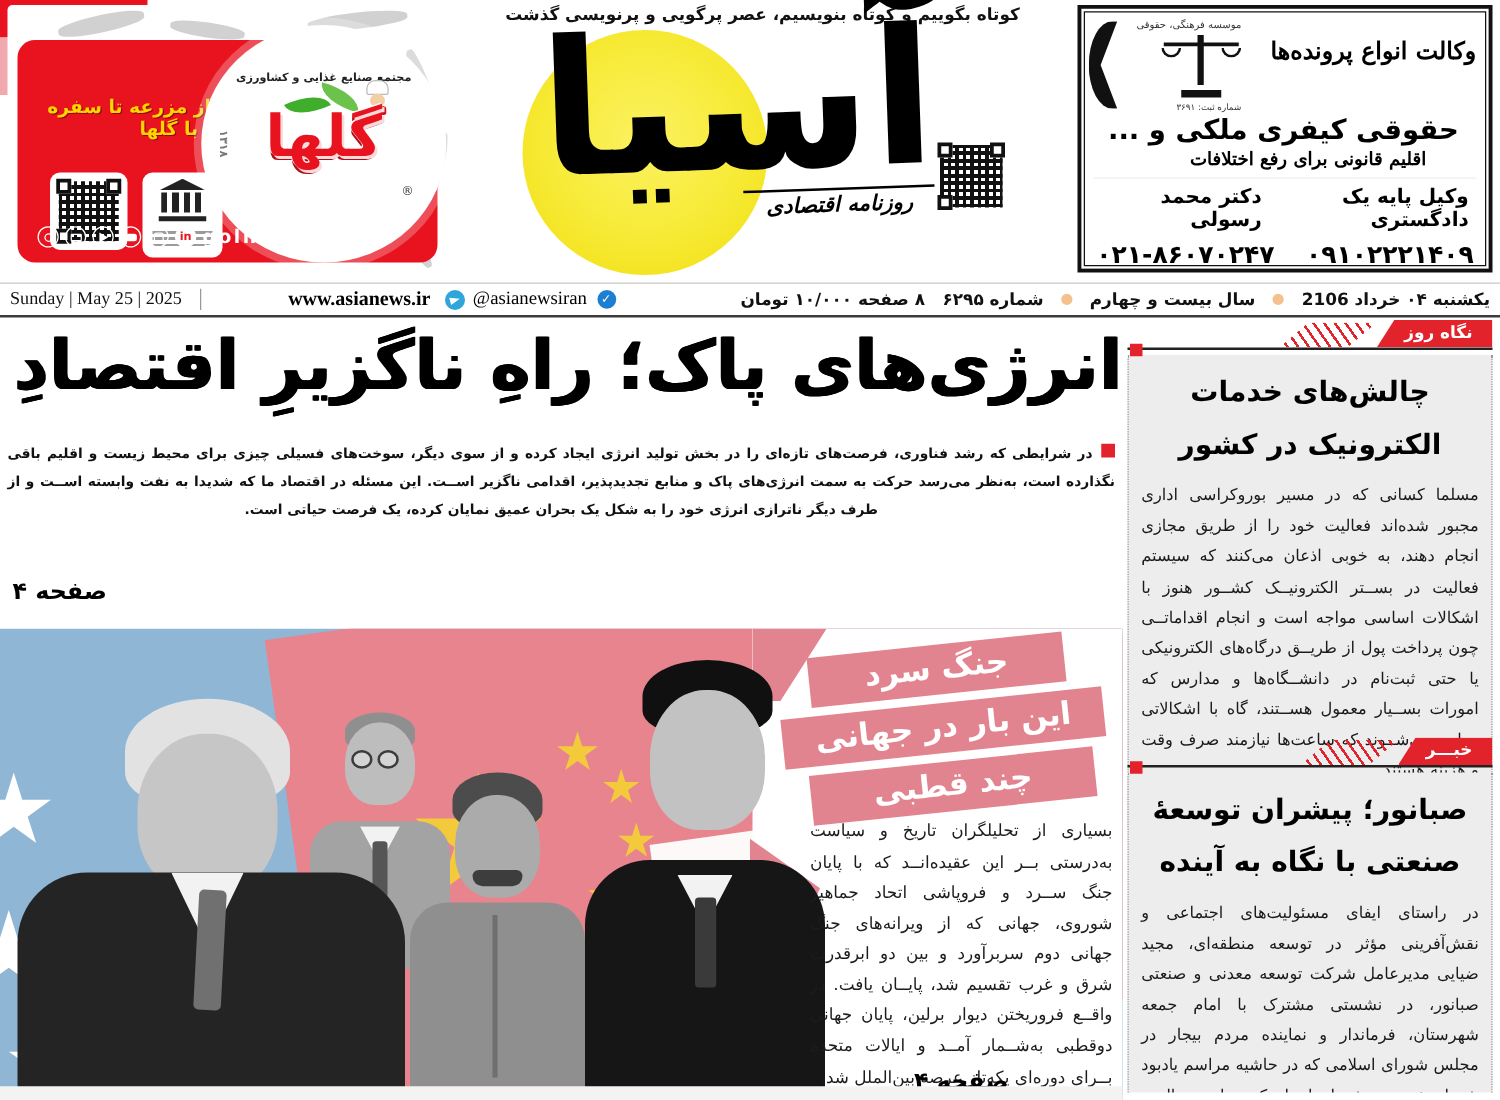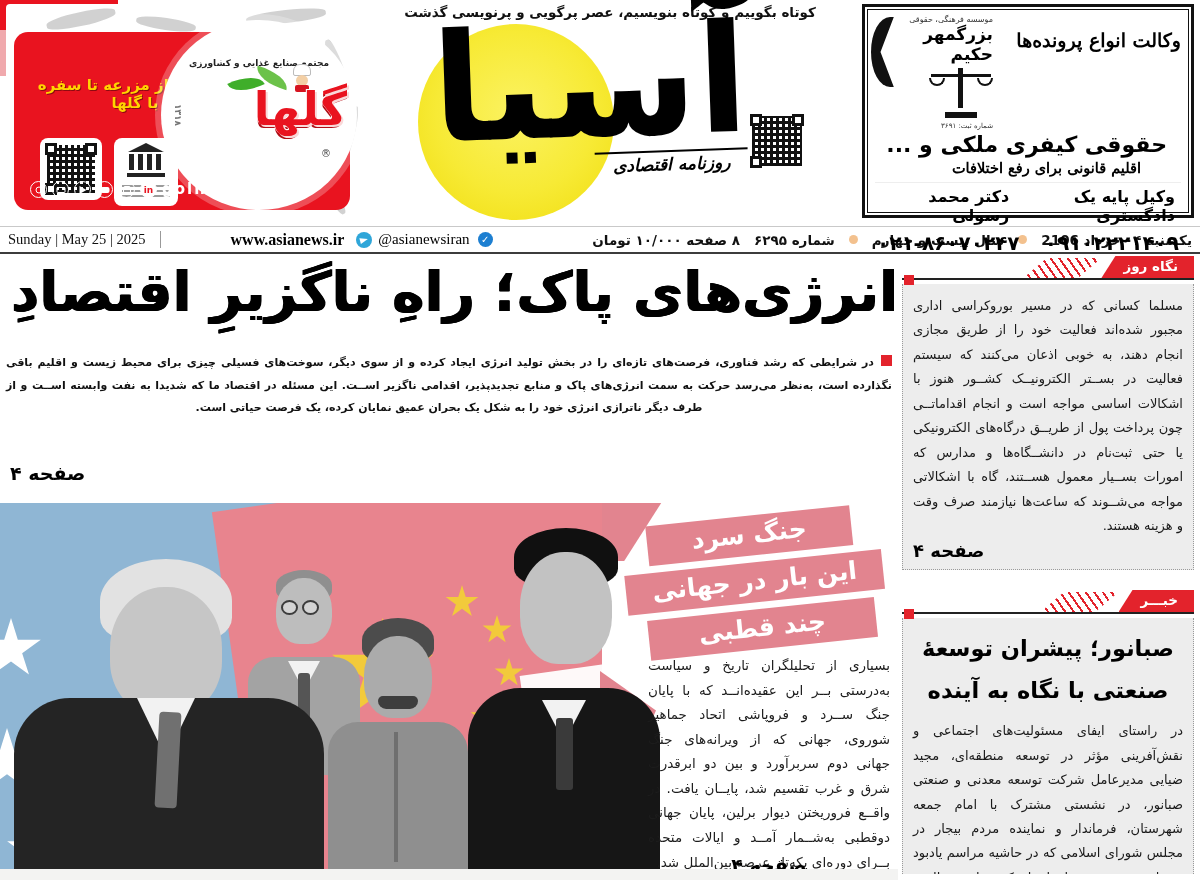--- a/index.html
+++ b/index.html
@@ -31,21 +31,21 @@
   .golha-slogan{position:absolute;left:16px;top:44px;width:210px;color:#ffd400;font-weight:800;
      font-size:15px;direction:rtl;text-align:center;text-shadow:1px 1px 0 #8d0a10}
   .golha-circle{position:absolute;left:155px;top:16px;width:196px;height:190px;background:#fff;border-radius:50%;
      box-shadow:0 0 0 6px rgba(255,255,255,.25)}
   .golha-brand-sub{position:absolute;left:18px;top:38px;width:160px;text-align:center;font-size:9px;
      font-weight:700;color:#222;direction:rtl}
   .chef{position:absolute;left:128px;top:44px;width:26px;height:30px}
   .chef .hat{position:absolute;left:4px;top:0;width:18px;height:12px;background:#fff;border:1px solid #bbb;border-radius:7px 7px 2px 2px}
   .chef .face{position:absolute;left:7px;top:11px;width:12px;height:11px;background:#f3cfa5;border-radius:50%}
   .chef .scarf{position:absolute;left:6px;top:21px;width:14px;height:7px;background:#d61420;border-radius:2px}
-  .golha-word{position:absolute;left:10px;top:62px;width:176px;text-align:right;font-size:46px;font-weight:900;
+  .golha-word{position:absolute;left:10px;top:62px;width:176px;text-align:center;font-size:46px;font-weight:900;
      color:var(--ad-red);direction:rtl;letter-spacing:-2px;
      text-shadow:2px 2px 0 #f9d9d9,-1px -1px 0 #fff,0 3px 0 #b00d15}
   .golha-leaf{position:absolute;width:34px;height:16px;background:#3fae2a;border-radius:0 100% 0 100%}
   .golha-leaf.l1{left:68px;top:56px;transform:rotate(-25deg)}
   .golha-leaf.l2{left:94px;top:50px;transform:rotate(15deg);background:#6cc24a}
   .golha-reg{position:absolute;left:160px;top:128px;font-size:10px;color:#444}
   .golha-year{position:absolute;left:6px;top:90px;font-size:9px;color:#777;transform:rotate(90deg);font-weight:700}
   .qr{background:
      repeating-linear-gradient(0deg,#111 0 3px,transparent 3px 6px),
      repeating-linear-gradient(90deg,#111 0 3px,#fff 3px 6px)}
@@ -303,21 +303,20 @@
       </div>
     </div>
   </div>
 
   <div class="ad-legal">
     <div class="legal-r1">
       <div class="legal-line1">وکالت انواع پرونده‌ها</div>
       <div class="legal-logo">
         <div class="crescent"></div>
         <div class="legal-org-small">موسسه فرهنگی، حقوقی</div>
-        <div class="legal-org">بزرگمهر حکیم</div>
         <span class="scales">
           <span class="beam"></span><span class="post"></span><span class="pan pl"></span><span class="pan pr"></span><span class="base"></span>
         </span>
         <div class="legal-reg">شماره ثبت: ۳۶۹۱</div>
       </div>
     </div>
     <div class="legal-line2">حقوقی کیفری ملکی و ...</div>
     <div class="legal-line3">اقلیم قانونی برای رفع اختلافات</div>
     <div class="legal-r4">
       <span>وکیل پایه یک دادگستری</span>
@@ -412,20 +411,21 @@
     <div class="collage-baseline"></div>
   </div>
 
   <div class="sec sec-day">
     <div class="ribbon">
       <span class="ribbon-hatch"></span>
       <span class="ribbon-tag">نگاه روز</span>
       <span class="ribbon-sq"></span>
     </div>
     <div class="sec-box">
+      <div class="sec-title">چالش‌های خدمات الکترونیک در کشور</div>
       <div class="sec-body">مسلما کسانی که در مسیر بوروکراسی اداری مجبور شده‌اند فعالیت خود را از طریق مجازی انجام دهند، به خوبی اذعان می‌کنند که سیستم فعالیت در بســتر الکترونیــک کشــور هنوز با اشکالات اساسی مواجه است و انجام اقداماتــی چون پرداخت پول از طریــق درگاه‌های الکترونیکی یا حتی ثبت‌نام در دانشــگاه‌ها و مدارس که امورات بســیار معمول هســتند، گاه با اشکالاتی مواجه می‌شــوند که ساعت‌ها نیازمند صرف وقت و هزینه هستند.</div>
       <div class="sec-ref">صفحه ۴</div>
     </div>
   </div>
 
   <div class="sec sec-news">
     <div class="ribbon">
       <span class="ribbon-hatch"></span>
       <span class="ribbon-tag">خبـــر</span>
       <span class="ribbon-sq"></span>

